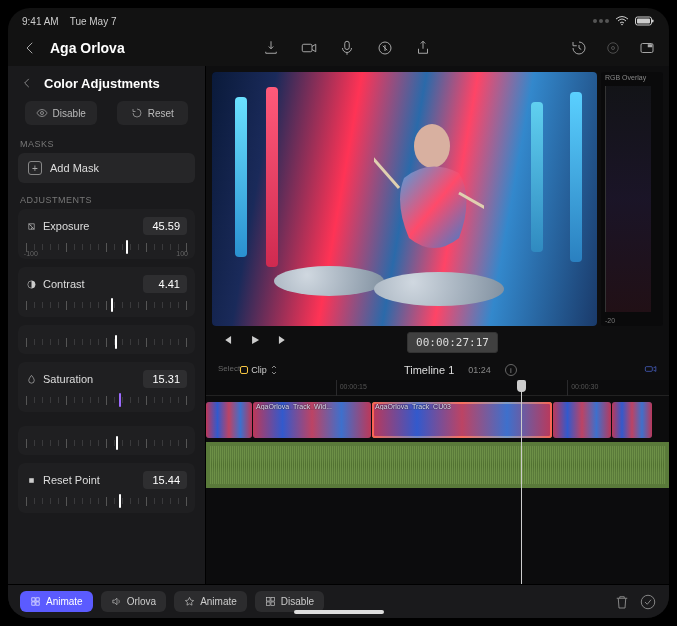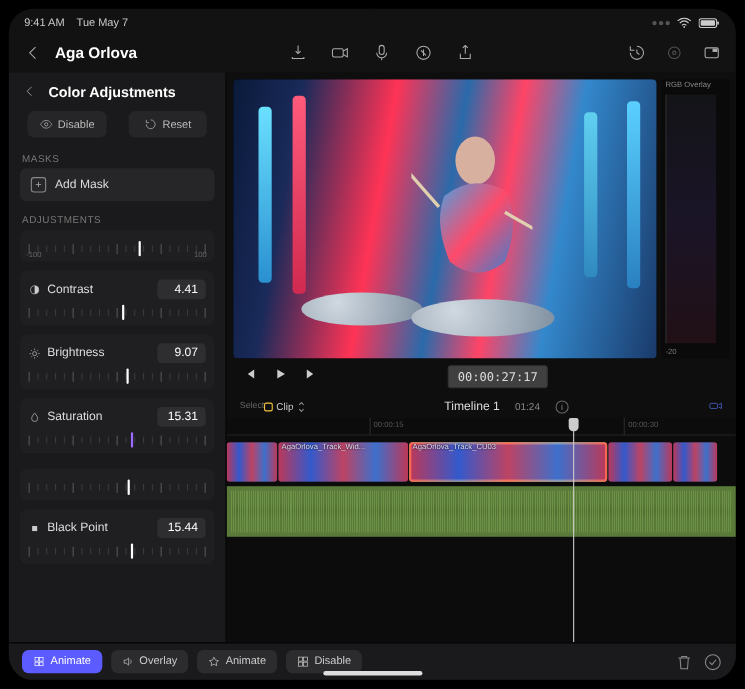--- a/index.html
+++ b/index.html
@@ -233,20 +233,29 @@
         <div class="section-label">MASKS</div>
         <div class="addmask">
           <div class="plusbox">+</div>
           <span>Add Mask</span>
         </div>
         <div class="section-label">ADJUSTMENTS</div>
 
         <div class="adjust-list">
 
           <div class="adj">
+            <div class="adj-head">
+              <div class="adj-label">
+                  <svg viewBox="0 0 24 24">
+                    <path d="M6 6h12v12H6zM6 6l12 12M9 9h3M15 15h-3v3"></path>
+                  </svg>
+                  <span>Exposure</span>
+                </div>
+              <div class="adj-val">45.59</div>
+            </div>
             <div class="slider">
               <div class="ticks">
                   <div class="tick major"></div>
                   <div class="tick"></div>
                   <div class="tick"></div>
                   <div class="tick"></div>
                   <div class="tick"></div>
                   <div class="tick major"></div>
                   <div class="tick"></div>
                   <div class="tick"></div>
@@ -303,30 +312,20 @@
                   <div class="tick"></div>
                   <div class="tick"></div>
                   <div class="tick"></div>
                   <div class="tick major"></div>
                 </div>
                 <div class="knob" style="left:53%"></div>
               </div>
           </div>
 
           <div class="adj">
-            <div class="adj-head">
-              <div class="adj-label">
-                  <svg viewBox="0 0 24 24">
-                    <circle cx="12" cy="12" r="4"></circle>
-                    <path d="M12 2v3M12 19v3M2 12h3M19 12h3M5 5l2 2M17 17l2 2M19 5l-2 2M5 19l2-2"></path>
-                  </svg>
-                  <span>Brightness</span>
-                </div>
-              <div class="adj-val">9.07</div>
-            </div>
             <div class="slider">
                 <div class="ticks">
                   <div class="tick major"></div>
                   <div class="tick"></div>
                   <div class="tick"></div>
                   <div class="tick"></div>
                   <div class="tick"></div>
                   <div class="tick major"></div>
                   <div class="tick"></div>
                   <div class="tick"></div>
@@ -415,21 +414,21 @@
                 <div class="knob" style="left:56%"></div>
               </div>
           </div>
 
           <div class="adj">
             <div class="adj-head">
               <div class="adj-label">
                   <svg viewBox="0 0 24 24">
                     <rect x="7" y="7" width="10" height="10" fill="#ccc" stroke="none"></rect>
                   </svg>
-                  <span>Black Point</span>
+                  <span>Reset Point</span>
                 </div>
               <div class="adj-val">15.44</div>
             </div>
             <div class="slider">
                 <div class="ticks">
                   <div class="tick major"></div>
                   <div class="tick"></div>
                   <div class="tick"></div>
                   <div class="tick"></div>
                   <div class="tick"></div>
@@ -582,21 +581,21 @@
             <rect x="13" y="4" width="7" height="7"></rect>
             <rect x="4" y="13" width="7" height="7"></rect>
             <rect x="13" y="13" width="7" height="7"></rect>
           </svg>
         <span>Animate</span>
       </div>
       <div class="bbtn">
         <svg viewBox="0 0 24 24">
             <path d="M4 9v6h4l5 4V5L8 9H4zM16 8a5 5 0 010 8"></path>
           </svg>
-        <span>Overlay</span>
+        <span>Orlova</span>
       </div>
       <div class="bbtn">
         <svg viewBox="0 0 24 24">
             <path d="M12 3l3 6 6 1-4.5 4 1 6-5.5-3-5.5 3 1-6L3 10l6-1z"></path>
           </svg>
         <span>Animate</span>
       </div>
       <div class="bbtn">
         <svg viewBox="0 0 24 24">
             <rect x="3" y="3" width="8" height="8"></rect>

